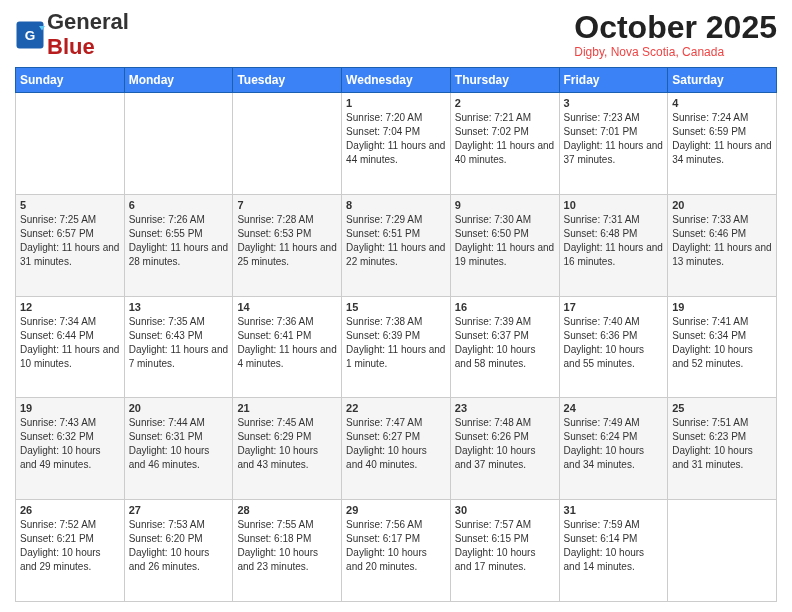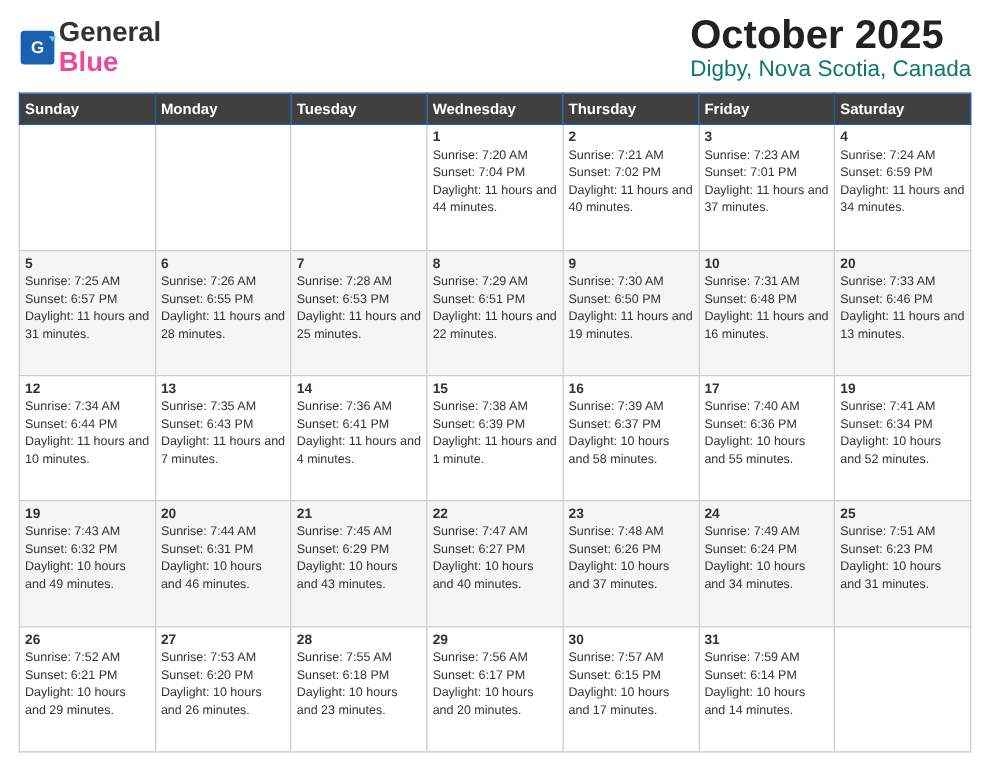--- a/index.html
+++ b/index.html
@@ -26,38 +26,38 @@
     .logo {
       display: flex;
       align-items: center;
     }
     .logo-text {
       font-size: 22px;
       font-weight: bold;
       line-height: 1.1;
     }
     .logo-text .general { color: #333; }
-    .logo-text .blue { color: #ec4899; }
+    .logo-text .blue { color: #b91c1c; }
     .logo-icon {
       width: 30px;
       height: 30px;
       margin-right: 2px;
     }
     .title-block {
       text-align: left;
     }
     .month-title {
       font-size: 32px;
       font-weight: bold;
       color: #222;
       line-height: 1.1;
     }
     .subtitle {
-      font-size: 18px;
-      color: #0f766e;
+      font-size: 12px;
+      color: #ef4444;
     }
     .calendar {
       flex: 1;
       border: 1px solid #ccc;
       border-collapse: collapse;
       width: 100%;
       table-layout: fixed;
     }
     .calendar th {
       background: #1a5fb0;
@@ -83,21 +83,21 @@
       margin-bottom: 2px;
     }
     .day-info {
       font-size: 10px;
       line-height: 1.4;
       color: #333;
     }
     .empty { background: #f9f9f9; }
     tr:nth-child(even) td { background: #f5f5f5; }
     tr:nth-child(odd) td { background: #ffffff; }
-    .calendar thead tr th { background: #404040; margin-top: 48px; }
+    .calendar thead tr th { background: #3b82f6; margin-top: 48px; }
   </style>
 </head>
 <body>
 
 <div class="page">
   <div class="header">
     <div class="logo">
       <svg class="logo-icon" viewBox="0 0 40 40">
         <rect x="2" y="2" width="36" height="36" rx="4" fill="#1a5fb0"></rect>
         <text x="20" y="26" text-anchor="middle" fill="white" font-size="18" font-weight="bold" font-family="Arial">G</text>

